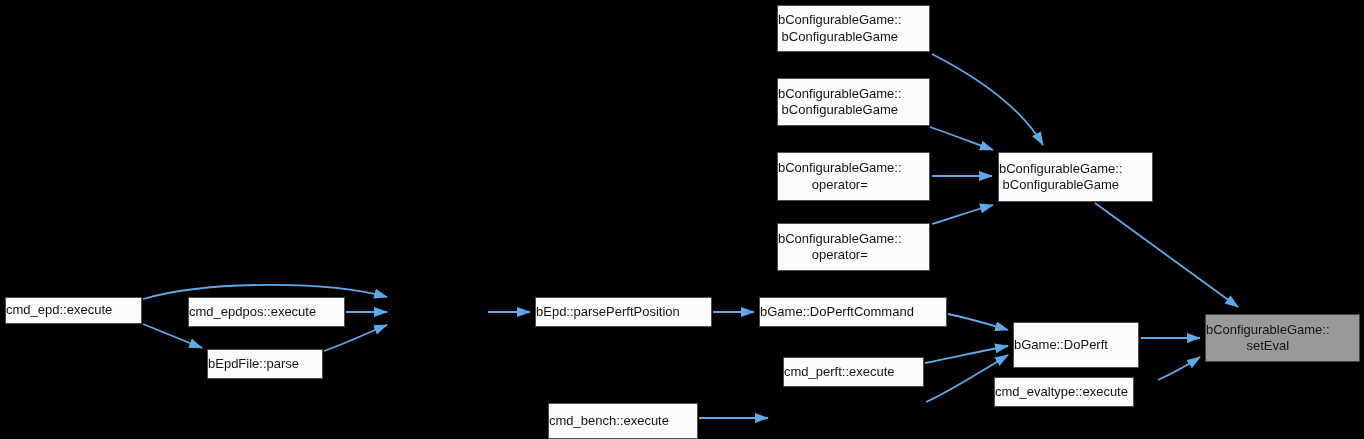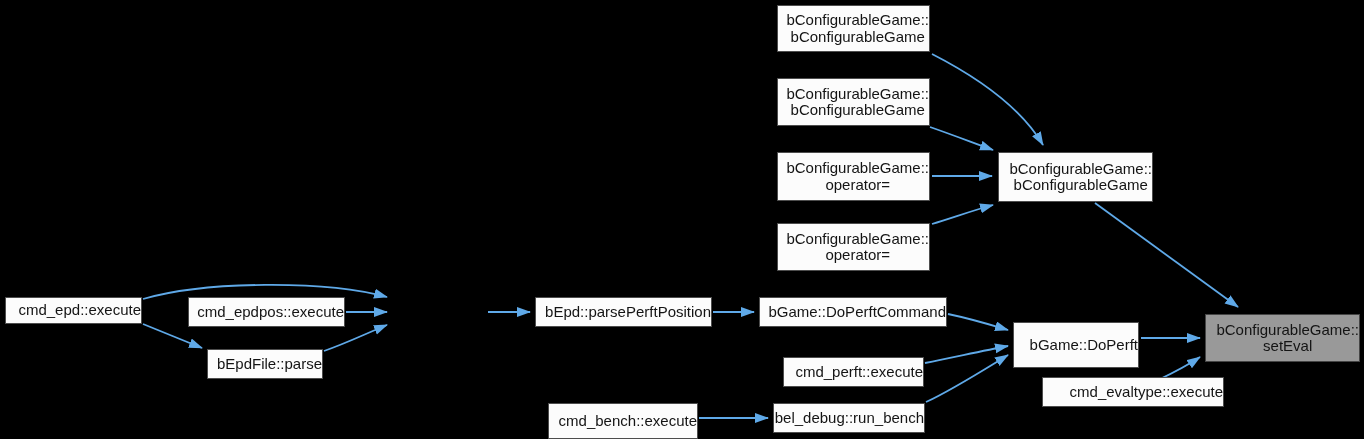--- a/index.html
+++ b/index.html
@@ -38,23 +38,23 @@
   }
   .arrowhead { fill: var(--arrow); }
   .node {
     position: absolute;
     z-index: 2;
     background: var(--node-fill);
     border: 1.4px solid var(--node-border);
     color: var(--node-text);
     display: flex;
     align-items: center;
-    justify-content: flex-end;
+    justify-content: flex-start;
     text-align: center;
-    font-size: 15px;
+    font-size: 13px;
     line-height: 16.5px;
     cursor: pointer;
   }
   .node .lbl { white-space: pre-line; }
   .node.current {
     background: var(--current-fill);
     border-color: var(--current-border);
     cursor: default;
   }
 </style>
@@ -140,25 +140,22 @@
   </div>
 
   <div class="node" style="left:783px;top:357px;width:141px;height:30px">
     <span class="lbl">cmd_perft::execute</span>
   </div>
 
   <div class="node" style="left:1013px;top:322px;width:126px;height:46px">
     <span class="lbl">bGame::DoPerft</span>
   </div>
 
-  <div class="node" style="left:1042px;top:377px;width:182px;height:30px">
+  <div class="node" style="left:994px;top:377px;width:140px;height:30px">
     <span class="lbl">cmd_evaltype::execute</span>
   </div>
 
   <div class="node" style="left:548px;top:403px;width:150px;height:36px">
     <span class="lbl">cmd_bench::execute</span>
   </div>
 
-  <div class="node" style="left:773px;top:403px;width:152px;height:30px">
-    <span class="lbl">bel_debug::run_bench</span>
-  </div>
 
 </div>
 
 </body></html>

